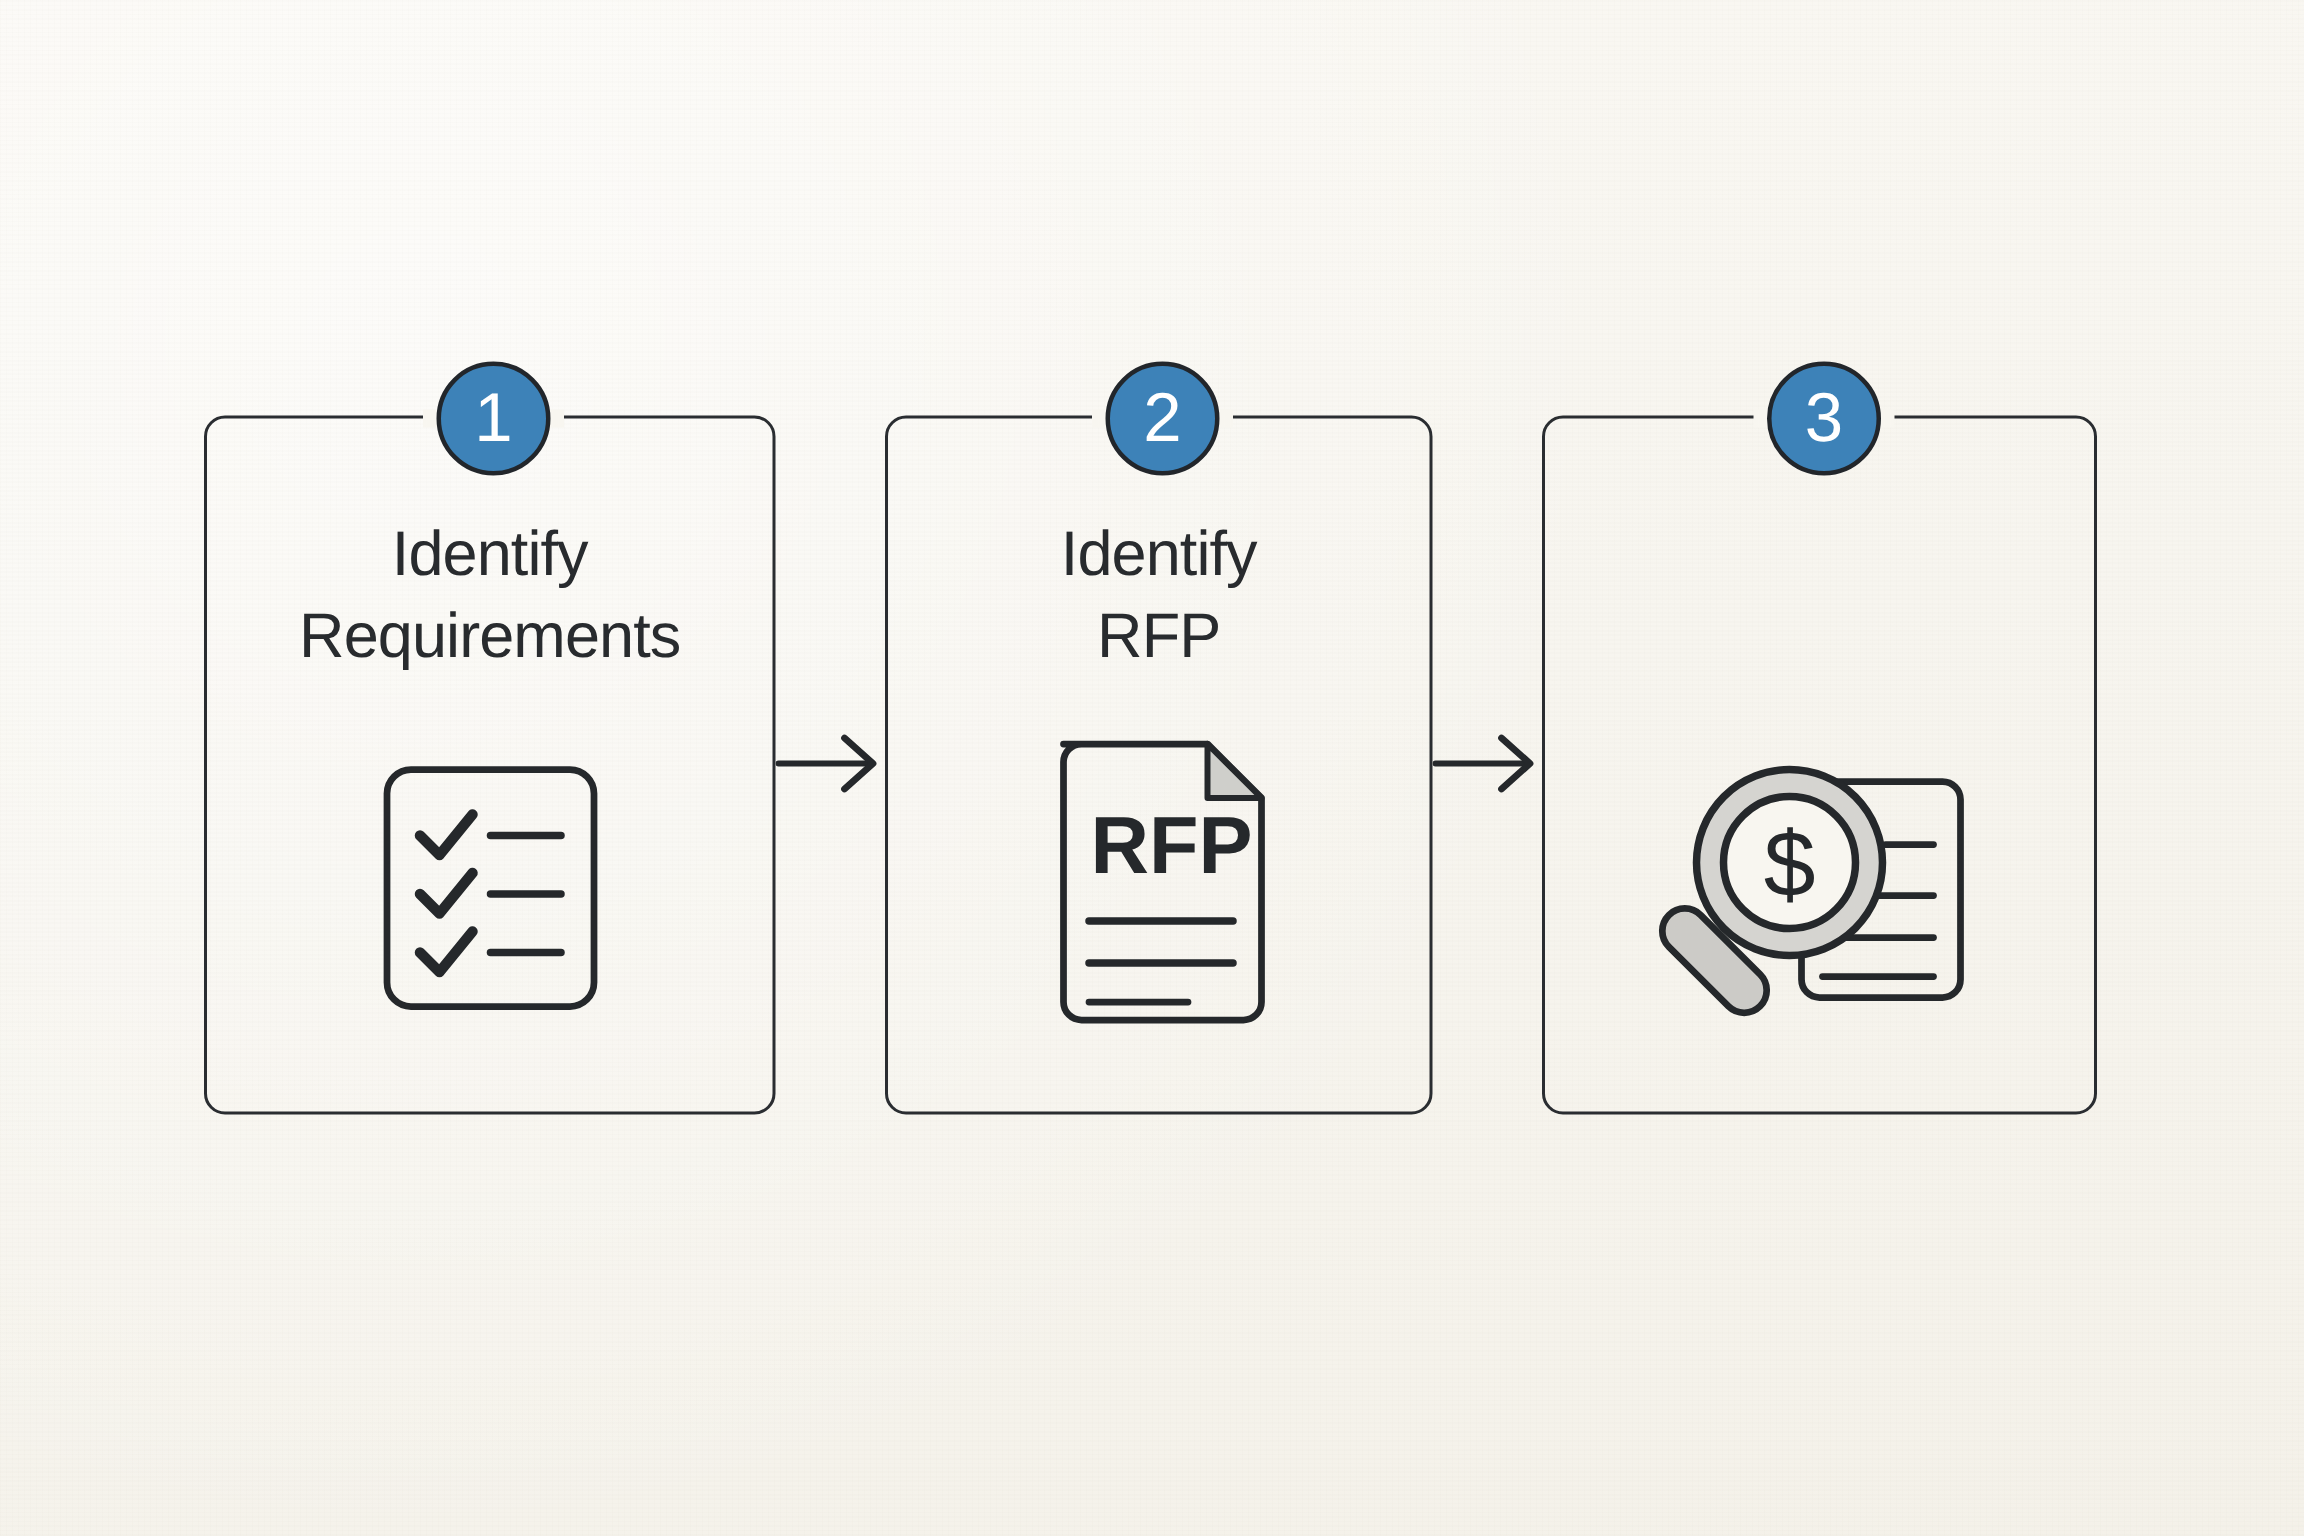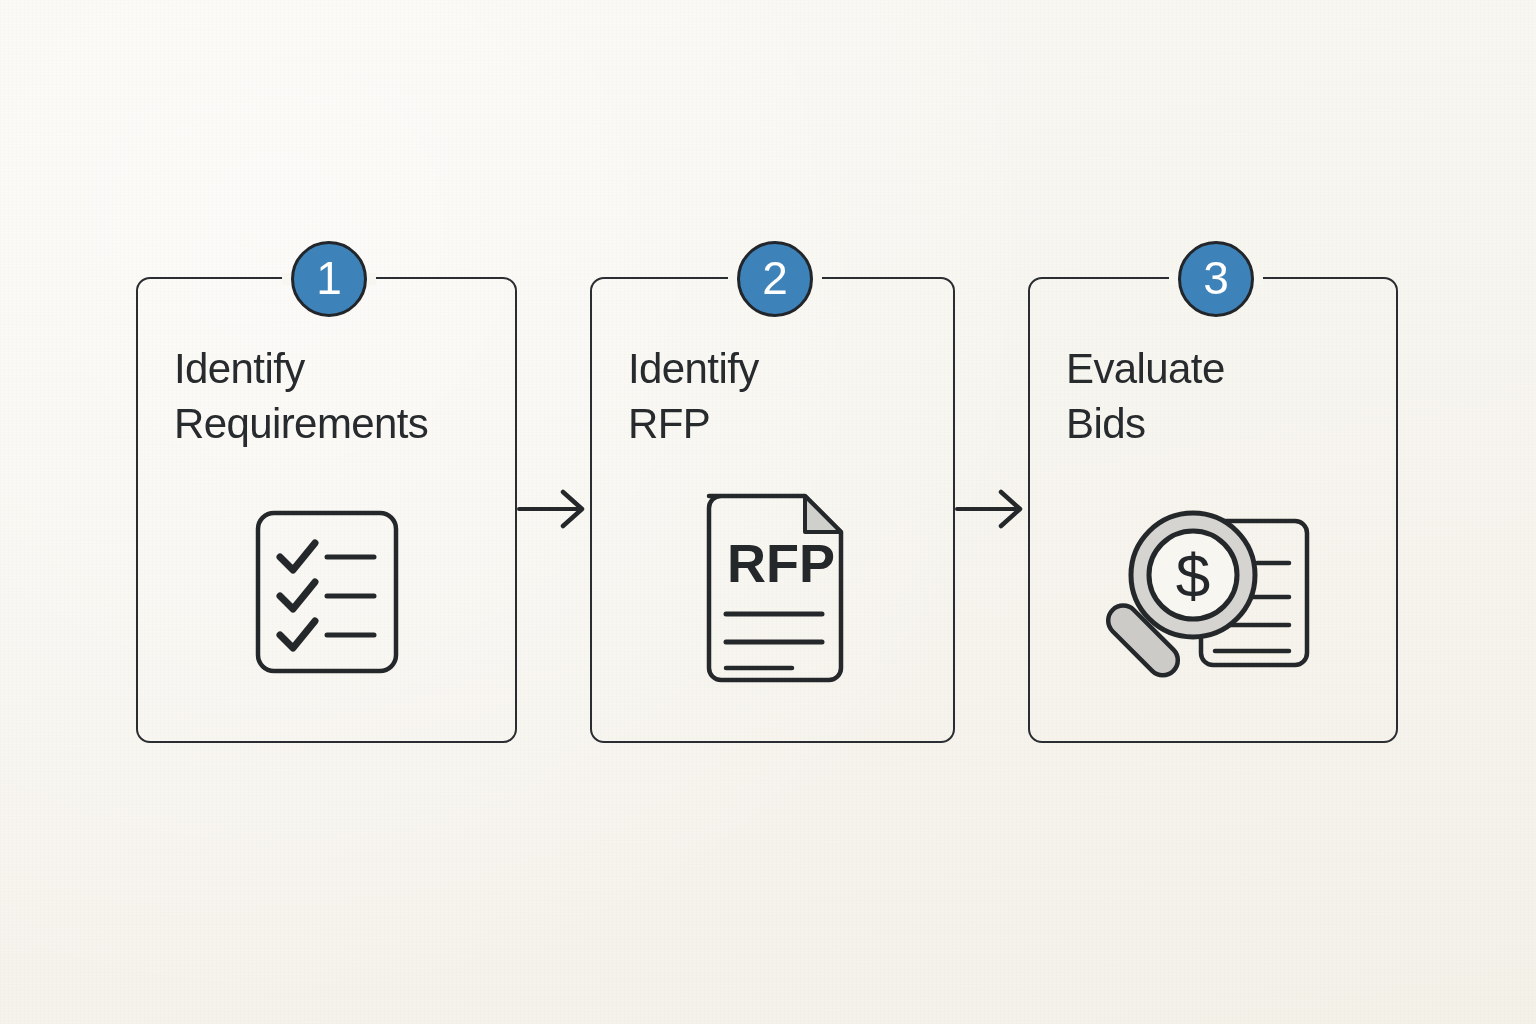--- a/index.html
+++ b/index.html
@@ -69,27 +69,27 @@
     line-height: 1;
     letter-spacing: 0px;
     padding-bottom: 3px;
   }
 
   .card-title {
     position: absolute;
     left: 0;
     right: 0;
     top: 62px;
+    text-align: center;
     color: #282b2e;
     font-size: 42px;
     line-height: 1.32;
     font-weight: 400;
     letter-spacing: -0.6px;
     white-space: pre-line;
-    margin-left: 36px;
   }
 
   .card-icon {
     position: absolute;
     left: 50%;
     transform: translateX(-50%);
   }
 
   .connector {
     position: absolute;
@@ -150,22 +150,20 @@
 
   <div class="connector" style="left:955px;">
     <svg width="73" height="56" viewBox="0 0 73 56" fill="none" xmlns="http://www.w3.org/2000/svg">
       <line x1="2" y1="28" x2="60" y2="28" stroke="#25282b" stroke-width="4" stroke-linecap="round"></line>
       <path d="M46 11 L65 28 L46 45" stroke="#25282b" stroke-width="4.5" stroke-linecap="round" stroke-linejoin="round" fill="none"></path>
     </svg>
   </div>
 
   <div class="flow-card" style="left:1028px; width:370px;">
     <div class="border-gap" style="left:139px; width:94px;"></div>
-    <div class="card-title">Evaluate
-Bids</div>
 
     <div class="card-icon" style="top:222px; left:52%;">
       <svg width="246" height="184" viewBox="0 0 246 184" fill="none" xmlns="http://www.w3.org/2000/svg">
 
         <path d="M104 20 L198 20 A12 12 0 0 1 210 32 L210 152 A12 12 0 0 1 198 164 L116 164 A12 12 0 0 1 104 152 Z" stroke="#25282b" stroke-width="4.5" fill="none" stroke-linejoin="round"></path>
         <line x1="160" y1="62" x2="192" y2="62" stroke="#25282b" stroke-width="4.5" stroke-linecap="round"></line>
         <line x1="152" y1="96" x2="192" y2="96" stroke="#25282b" stroke-width="4.5" stroke-linecap="round"></line>
         <line x1="132" y1="124" x2="192" y2="124" stroke="#25282b" stroke-width="4.5" stroke-linecap="round"></line>
         <line x1="118" y1="150" x2="192" y2="150" stroke="#25282b" stroke-width="4.5" stroke-linecap="round"></line>
 

